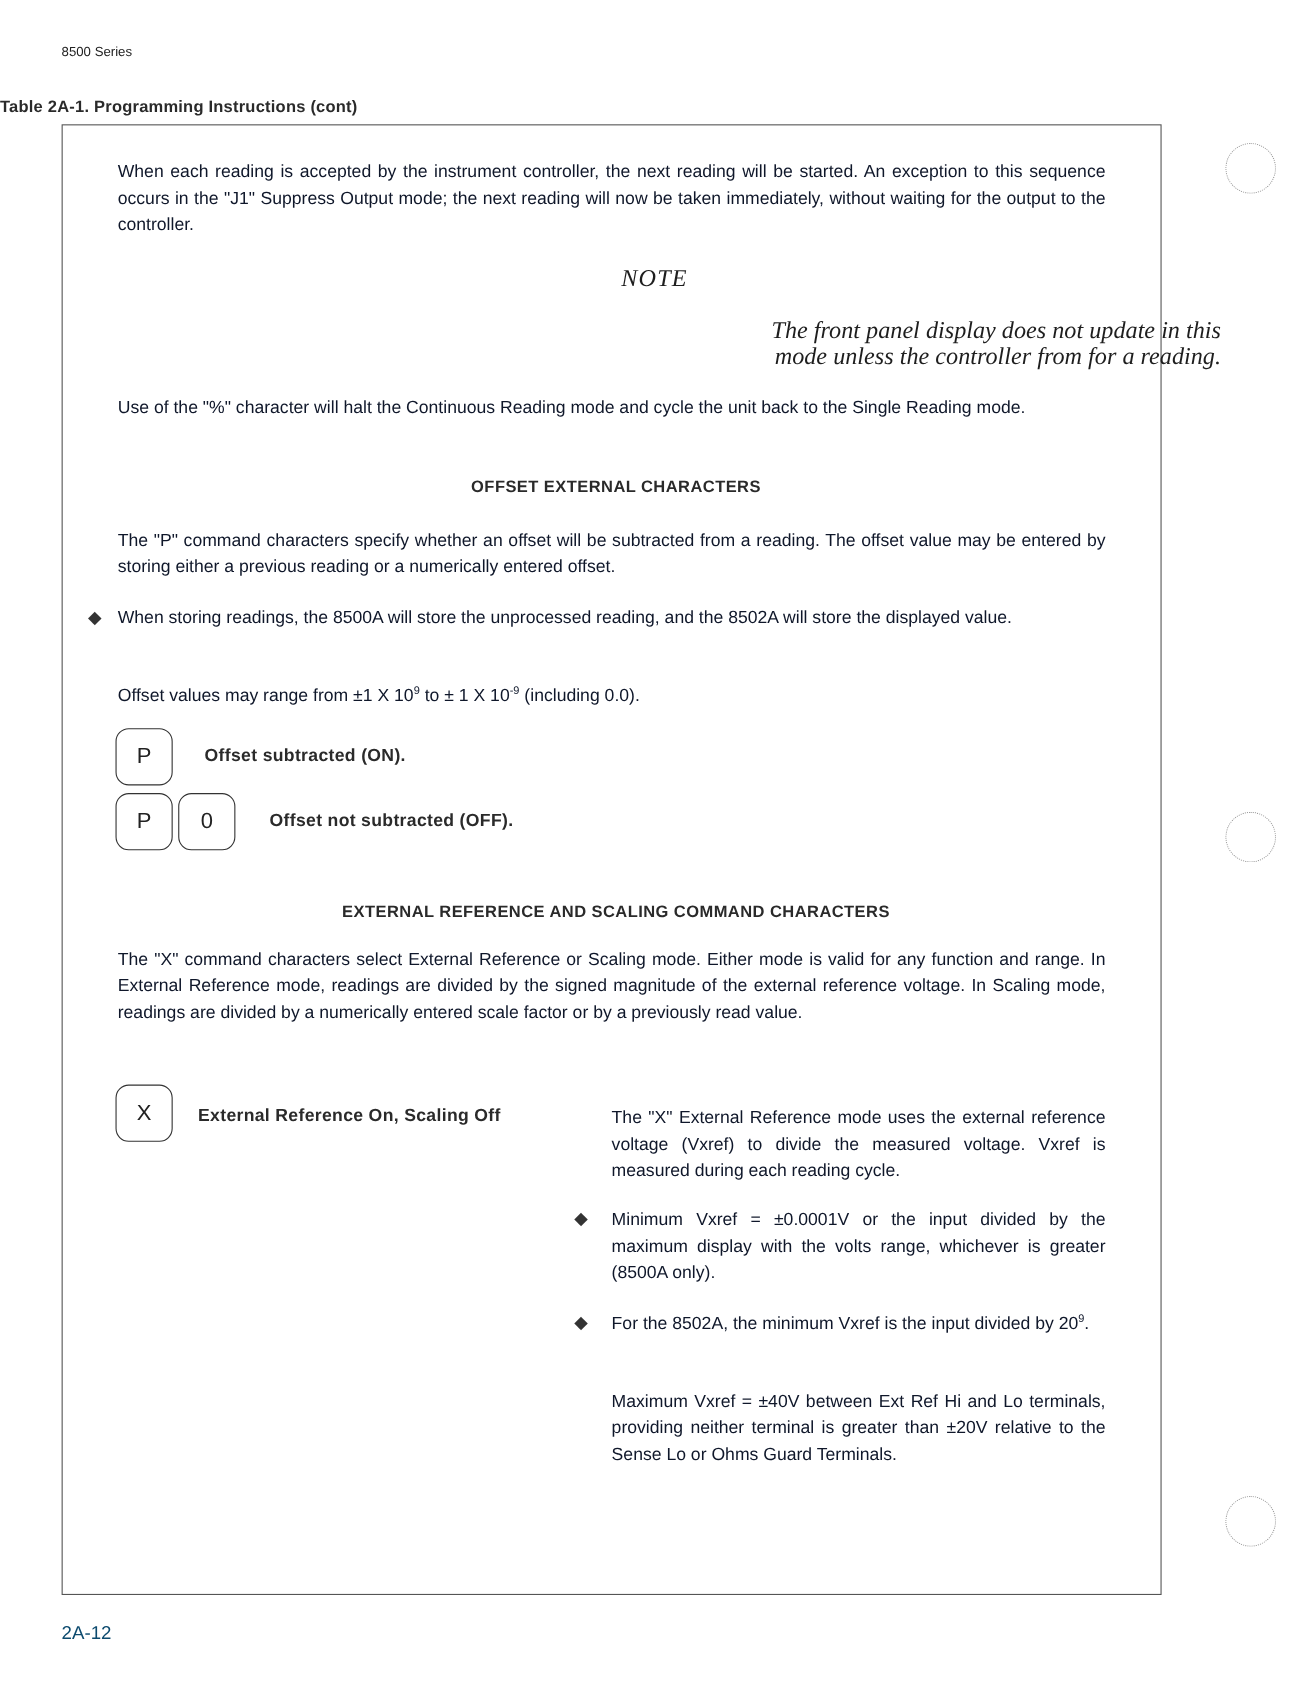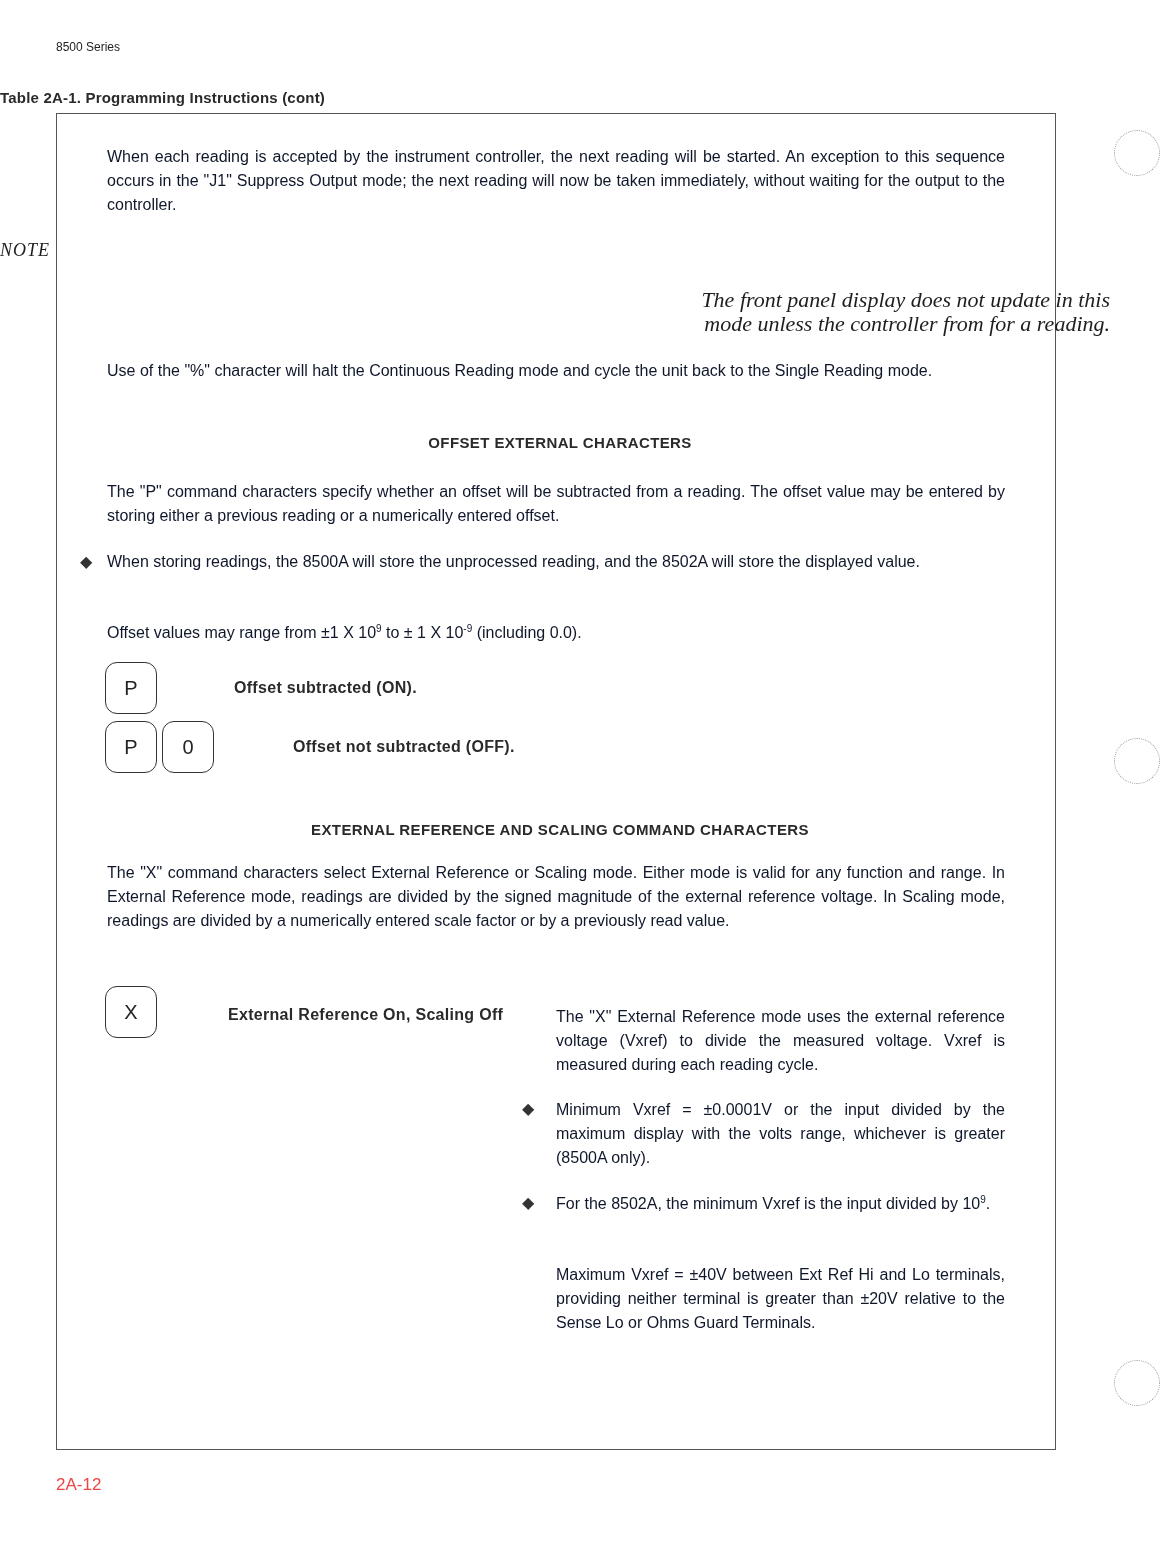--- a/index.html
+++ b/index.html
@@ -4,55 +4,55 @@
 <style>
   html, body { margin: 0; padding: 0; background: #ffffff; }
   body { width: 1176px; height: 1544px; position: relative; overflow: hidden;
          font-family: "Liberation Sans", sans-serif; color: #1e1e1e; }
   .abs { position: absolute; }
   .header-series { left: 56px; top: 40px; font-size: 12px; color: #222; }
   .table-title { left: 0; width: 1120px; top: 89px; font-size: 15px; font-weight: bold; color: #2a2a2a; letter-spacing: 0.2px; }
   .frame { left: 56px; top: 113px; width: 1000px; height: 1337px; border: 1px solid #555; box-sizing: border-box; }
   .para { font-size: 16px; line-height: 24px; text-align: justify; color: #0f172a; }
   .p1 { left: 107px; top: 145px; width: 898px; }
-  .note-title { left: 0; width: 1110px; top: 240px; text-align: left; font-family: "Liberation Serif", serif; font-style: italic; font-size: 18px; letter-spacing: 1px; }
+  .note-title { left: 0; width: 1110px; top: 240px; text-align: center; font-family: "Liberation Serif", serif; font-style: italic; font-size: 22px; letter-spacing: 1px; padding-left: 40px; }
   .note-body { left: 0; width: 1110px; top: 288px; text-align: right; font-family: "Liberation Serif", serif; font-style: italic; font-size: 22px; line-height: 24px; }
   .p2 { left: 107px; top: 359px; width: 898px; }
   .section { left: 0; width: 1120px; text-align: center; font-size: 15px; font-weight: bold; letter-spacing: 0.4px; color: #2a2a2a; }
   .s1 { top: 434px; }
   .p3 { left: 107px; top: 480px; width: 898px; }
   .diamond { width: 14px; height: 14px; color: #333; font-size: 16px; line-height: 14px; }
   .p4 { left: 107px; top: 550px; width: 898px; }
   .d1 { left: 80px; top: 555px; }
   .p5 { left: 107px; top: 621px; width: 898px; }
   sup { font-size: 10px; line-height: 0; vertical-align: super; }
   .key { width: 52px; height: 52px; border: 1.5px solid #333; border-radius: 12px; box-sizing: border-box;
          display: flex; align-items: center; justify-content: center; font-size: 20px; color: #222; background: #fff; }
-  .cmd-desc { font-size: 16px; font-weight: bold; color: #2a2a2a; letter-spacing: 0.3px; margin-left: 48px; }
+  .cmd-desc { font-size: 16px; font-weight: bold; color: #2a2a2a; letter-spacing: 0.3px; }
   .k-p1 { left: 105px; top: 662px; }
   .c1 { left: 186px; top: 679px; }
   .k-p2 { left: 105px; top: 721px; }
   .k-o { left: 162px; top: 721px; }
   .c2 { left: 245px; top: 738px; }
   .s2 { top: 821px; text-align: center; }
   .p6 { left: 107px; top: 861px; width: 898px; }
   .k-x { left: 105px; top: 986px; }
   .c3 { left: 180px; top: 1006px; }
   .rcol { left: 556px; width: 449px; }
   .r1 { top: 1005px; }
   .d2 { left: 522px; top: 1102px; }
   .r2 { top: 1098px; }
   .d3 { left: 522px; top: 1196px; }
   .r3 { top: 1192px; }
   .r4 { top: 1263px; }
   .hole { width: 46px; height: 46px; border-radius: 50%; border: 1px dotted #999; box-sizing: border-box; }
   .h1 { left: 1114px; top: 130px; }
   .h2 { left: 1114px; top: 738px; }
   .h3 { left: 1114px; top: 1360px; }
-  .footer-page { left: 56px; top: 1475px; font-size: 17px; color: #ef4444; }
+  .footer-page { left: 56px; top: 1475px; font-size: 17px; color: #0c4a6e; }
 </style>
 </head>
 <body>
 
 <div class="abs header-series">8500 Series</div>
 <div class="abs table-title">Table 2A-1. Programming Instructions (cont)</div>
 
 <div class="abs frame"></div>
 
 <div class="abs para p1">When each reading is accepted by the instrument controller, the next reading will be started. An exception to this sequence occurs in the "J1" Suppress Output mode; the next reading will now be taken immediately, without waiting for the output to the controller.</div>
@@ -83,20 +83,20 @@
 <div class="abs section s2">EXTERNAL REFERENCE AND SCALING COMMAND CHARACTERS</div>
 <div class="abs para p6">The "X" command characters select External Reference or Scaling mode. Either mode is valid for any function and range. In External Reference mode, readings are divided by the signed magnitude of the external reference voltage. In Scaling mode, readings are divided by a numerically entered scale factor or by a previously read value.</div>
 
 <div class="abs key k-x">X</div>
 <div class="abs cmd-desc c3">External Reference On, Scaling Off</div>
 
 <div class="abs para rcol r1">The "X" External Reference mode uses the external reference voltage (Vxref) to divide the measured voltage. Vxref is measured during each reading cycle.</div>
 <div class="abs diamond d2">◆</div>
 <div class="abs para rcol r2">Minimum Vxref = ±0.0001V or the input divided by the maximum display with the volts range, whichever is greater (8500A only).</div>
 <div class="abs diamond d3">◆</div>
-<div class="abs para rcol r3"><span>For the 8502A, the minimum Vxref is the input divided by 10</span><sup>9</sup><span>.</span></div>
+<div class="abs para rcol r3"><span>For the 8502A, the minimum Vxref is the input divided by 20</span><sup>9</sup><span>.</span></div>
 <div class="abs para rcol r4">Maximum Vxref = ±40V between Ext Ref Hi and Lo terminals, providing neither terminal is greater than ±20V relative to the Sense Lo or Ohms Guard Terminals.</div>
 
 <div class="abs hole h1"></div>
 <div class="abs hole h2"></div>
 <div class="abs hole h3"></div>
 
 <div class="abs footer-page">2A-12</div>
 
 </body></html>

